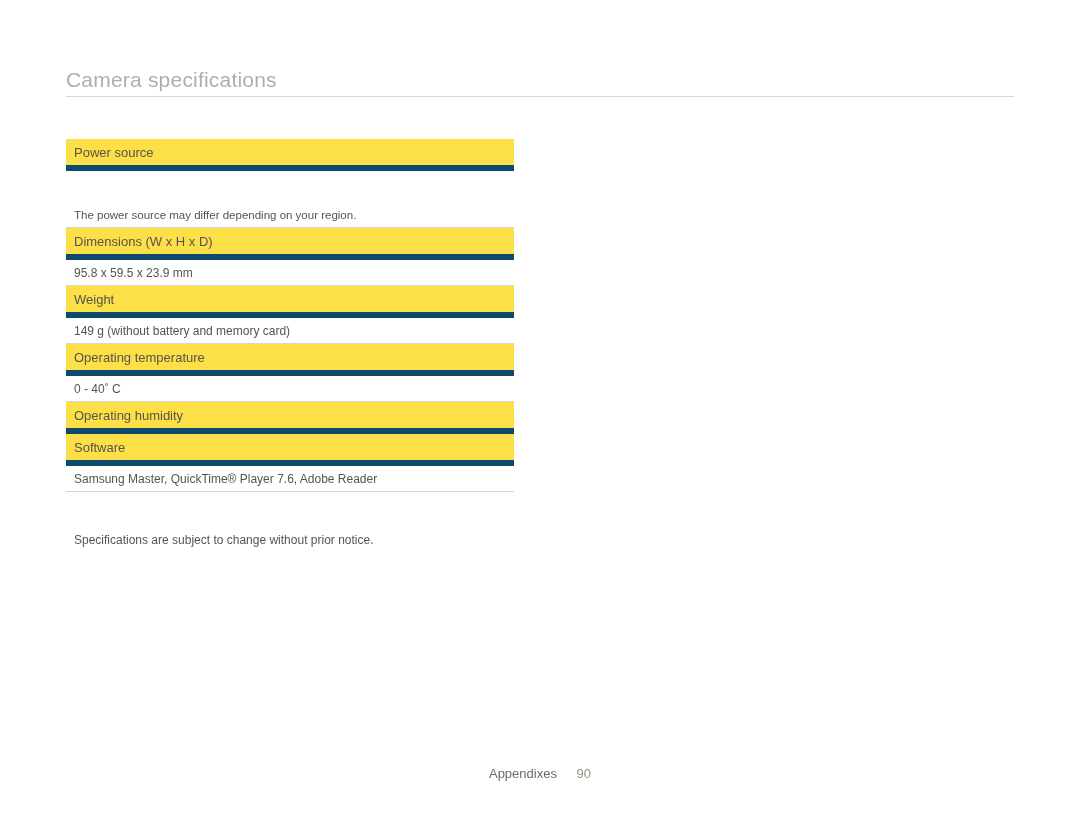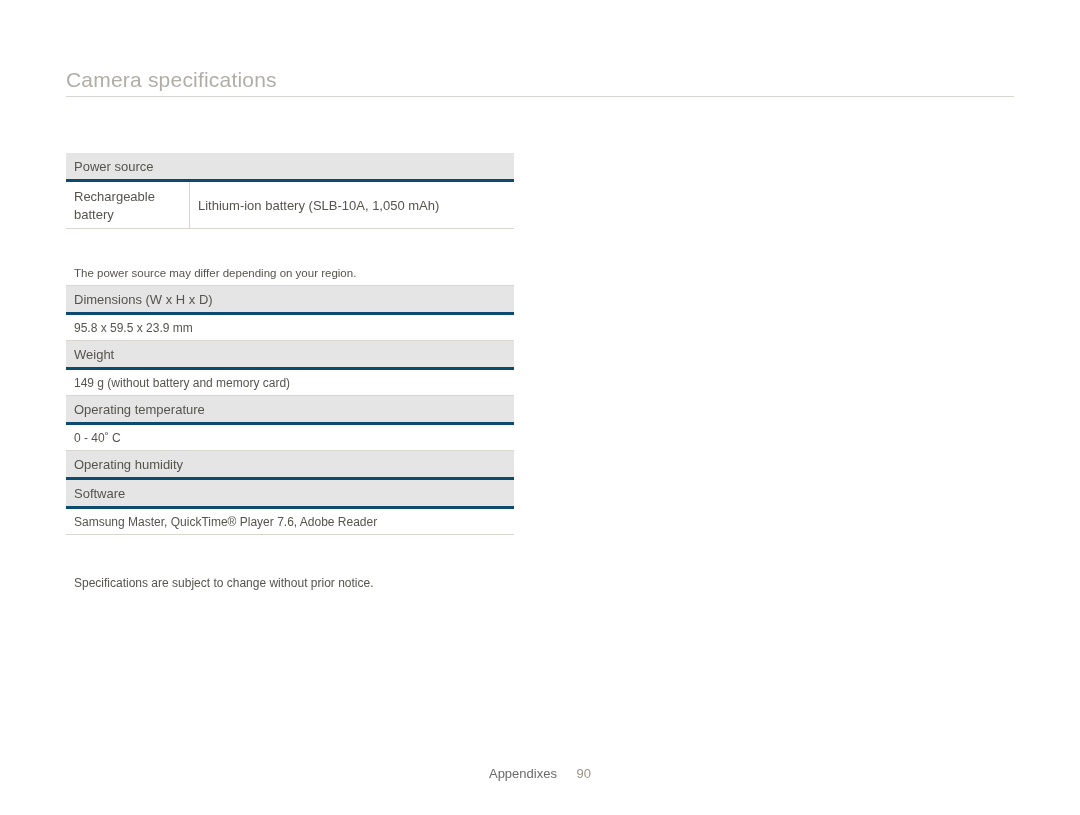--- a/index.html
+++ b/index.html
@@ -14,31 +14,31 @@
     .page {
       padding: 68px 66px 0 66px;
     }
     .page-title {
       font-size: 21px;
       font-weight: 300;
       color: #b0aea6;
       letter-spacing: 0.2px;
       padding-bottom: 4px;
       border-bottom: 1px solid #d8d6cf;
-      margin-bottom: 56px;
+      margin-bottom: 42px;
     }
     .specs {
       width: 448px;
     }
     .header-cell {
-      background: #e5e5e5;
+      background: #fde047;
       font-size: 13px;
       color: #56544d;
       padding: 6px 18px 5px 8px;
-      border-bottom: 3px solid #0c4a6e;
+      border-bottom: 6px solid #0c4a6e;
     }
     .row {
       display: flex;
       border-bottom: 1px solid #d8d6cf;
     }
     .row-label {
       width: 124px;
       font-size: 13px;
       color: #56544d;
       padding: 6px 8px 5px 8px;
@@ -91,24 +91,20 @@
   </style>
 </head>
 <body>
 
 <div class="page">
   <h1 class="page-title">Camera specifications</h1>
 
   <div class="specs">
 
     <div class="header-cell">Power source</div>
-    <div class="row">
-      <div class="row-label">Rechargeable battery</div>
-      <div class="row-value">Lithium-ion battery (SLB-10A, 1,050 mAh)</div>
-    </div>
     <div class="note-cell">The power source may differ depending on your region.</div>
 
     <div class="header-cell">Dimensions (W x H x D)</div>
     <div class="value-cell">95.8 x 59.5 x 23.9 mm</div>
 
     <div class="header-cell">Weight</div>
     <div class="value-cell">149 g (without battery and memory card)</div>
 
     <div class="header-cell">Operating temperature</div>
     <div class="value-cell">0 - 40˚ C</div>

